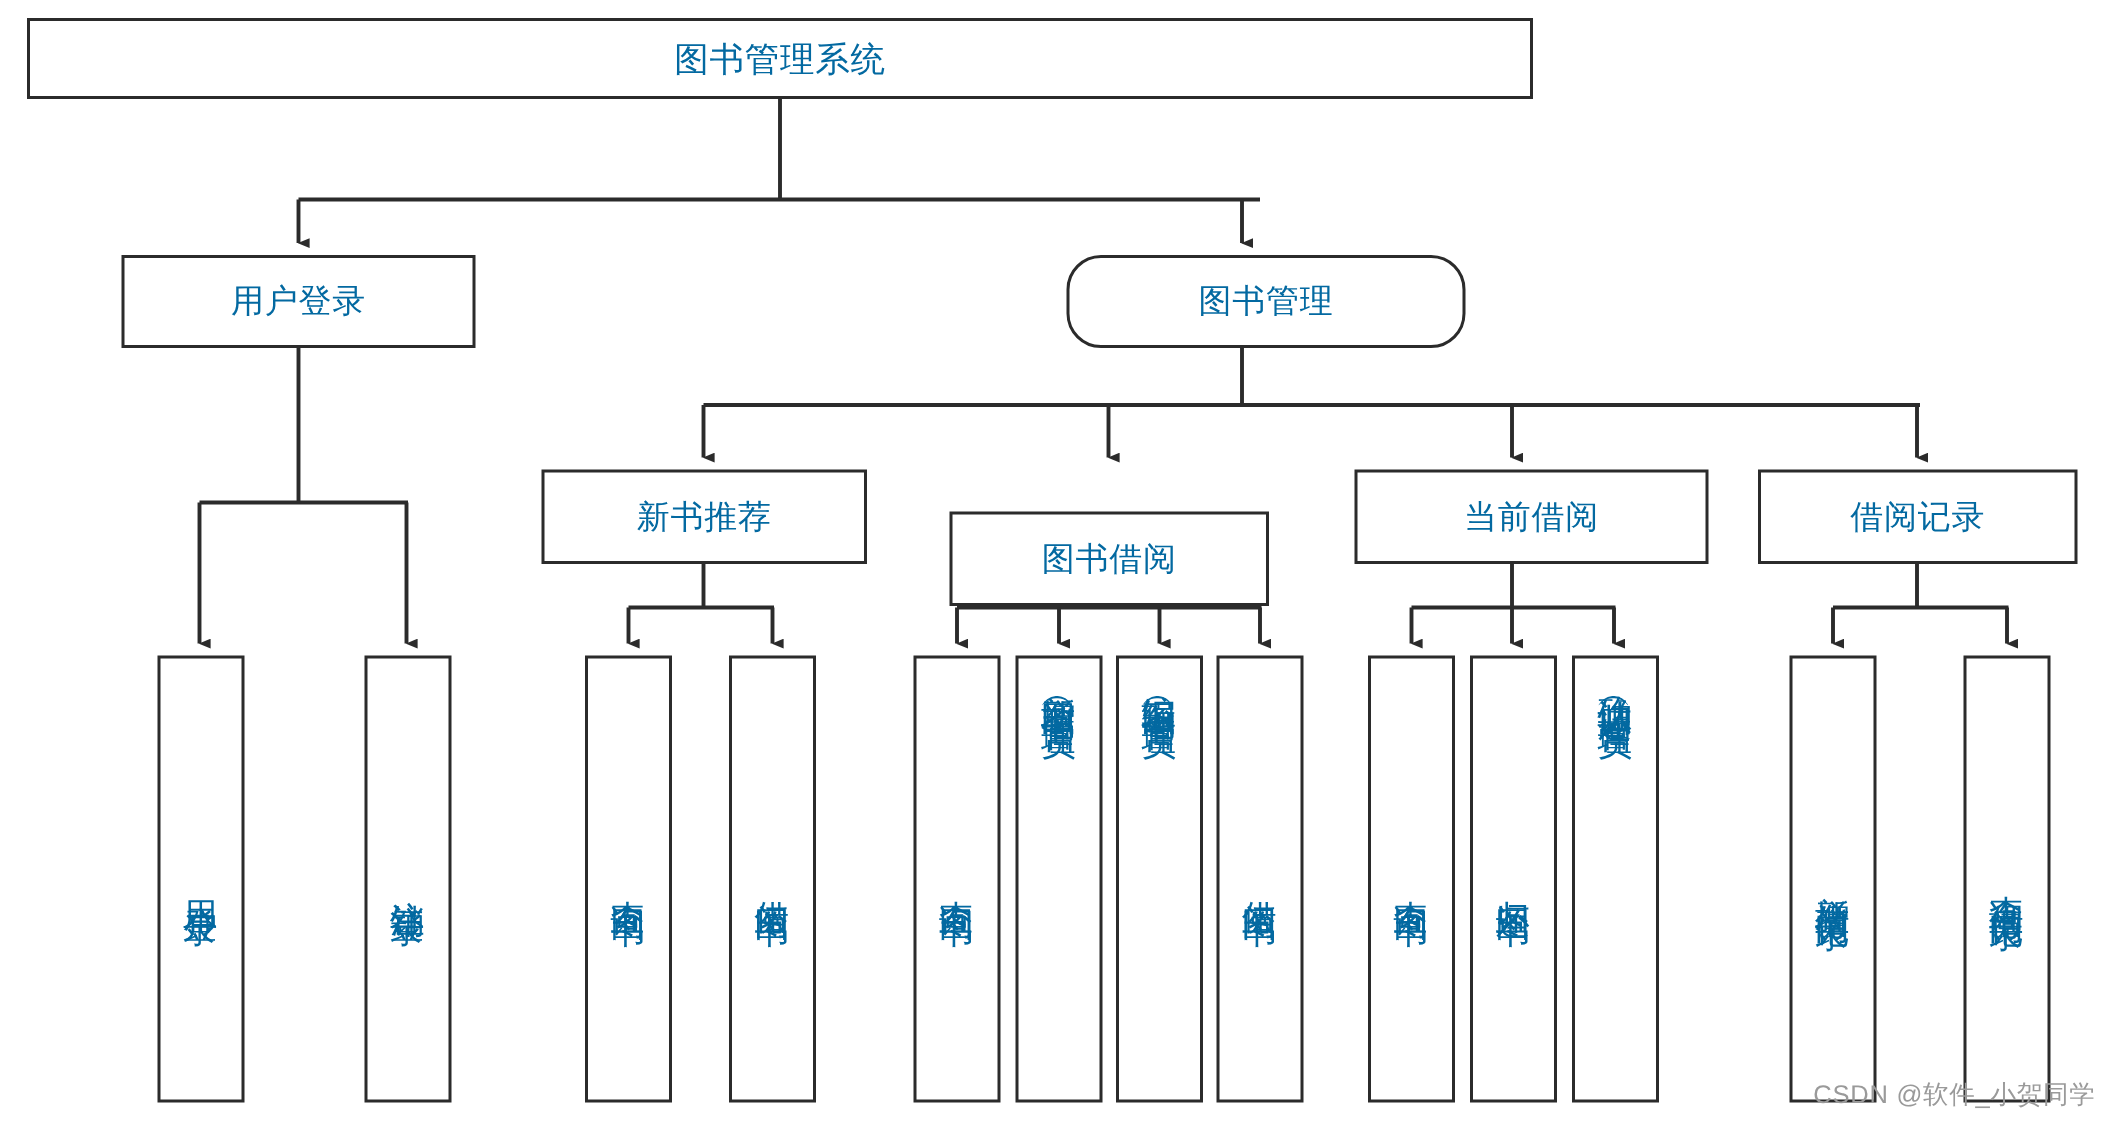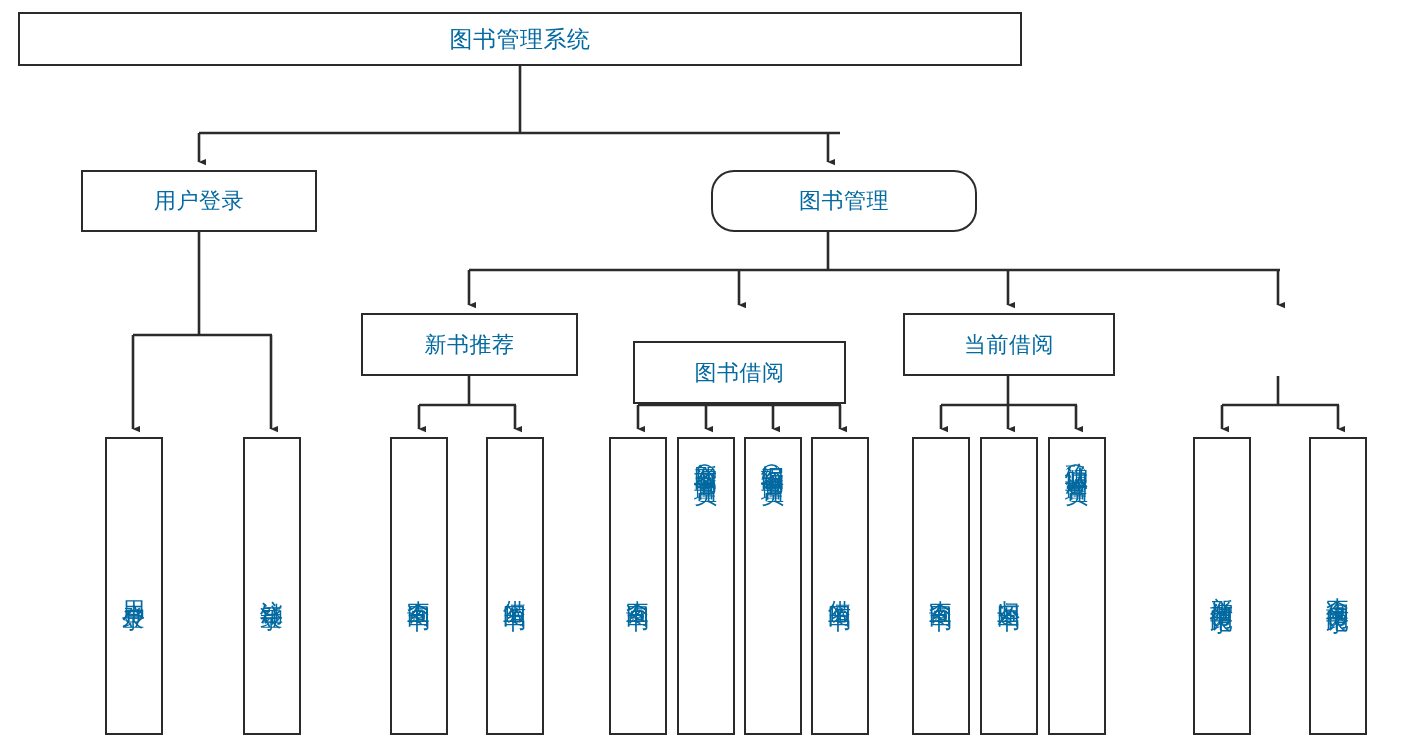--- a/index.html
+++ b/index.html
@@ -165,24 +165,27 @@
   </div>
 
   <div class="node horiz" style="left:361px; top:313px; width:217px; height:63px;">
     <span class="node-label">新书推荐</span>
   </div>
 
   <div class="node horiz" style="left:633px; top:313px; width:213px; height:63px;margin-top:28px;">
     <span class="node-label">图书借阅</span>
   </div>
 
-  <div class="node horiz" style="left:903px; top:313px; width:212px; height:63px;">
+  <div class="node horiz" style="left:903px; top:313px; width:236px; height:63px;">
     <span class="node-label">当前借阅</span>
   </div>
 
+  <div class="node horiz" style="left:1172px; top:313px; width:213px; height:63px;">
+    <span class="node-label">借阅记录</span>
+  </div>
 
   <div class="node vert" style="left:105px; top:437px; width:58px; height:298px;">
     <span class="node-label">用户登录</span>
   </div>
 
   <div class="node vert" style="left:243px; top:437px; width:58px; height:298px;">
     <span class="node-label">注销登录</span>
   </div>
 
   <div class="node vert" style="left:390px; top:437px; width:58px; height:298px;">
@@ -222,13 +225,14 @@
   </div>
 
   <div class="node vert" style="left:1193px; top:437px; width:58px; height:298px;">
     <span class="node-label">新增借阅记录</span>
   </div>
 
   <div class="node vert" style="left:1309px; top:437px; width:58px; height:298px;">
     <span class="node-label">查询借阅记录</span>
   </div>
 
+  <div id="watermark">CSDN @软件_小贺同学</div>
 </div>
 
 </body></html>

